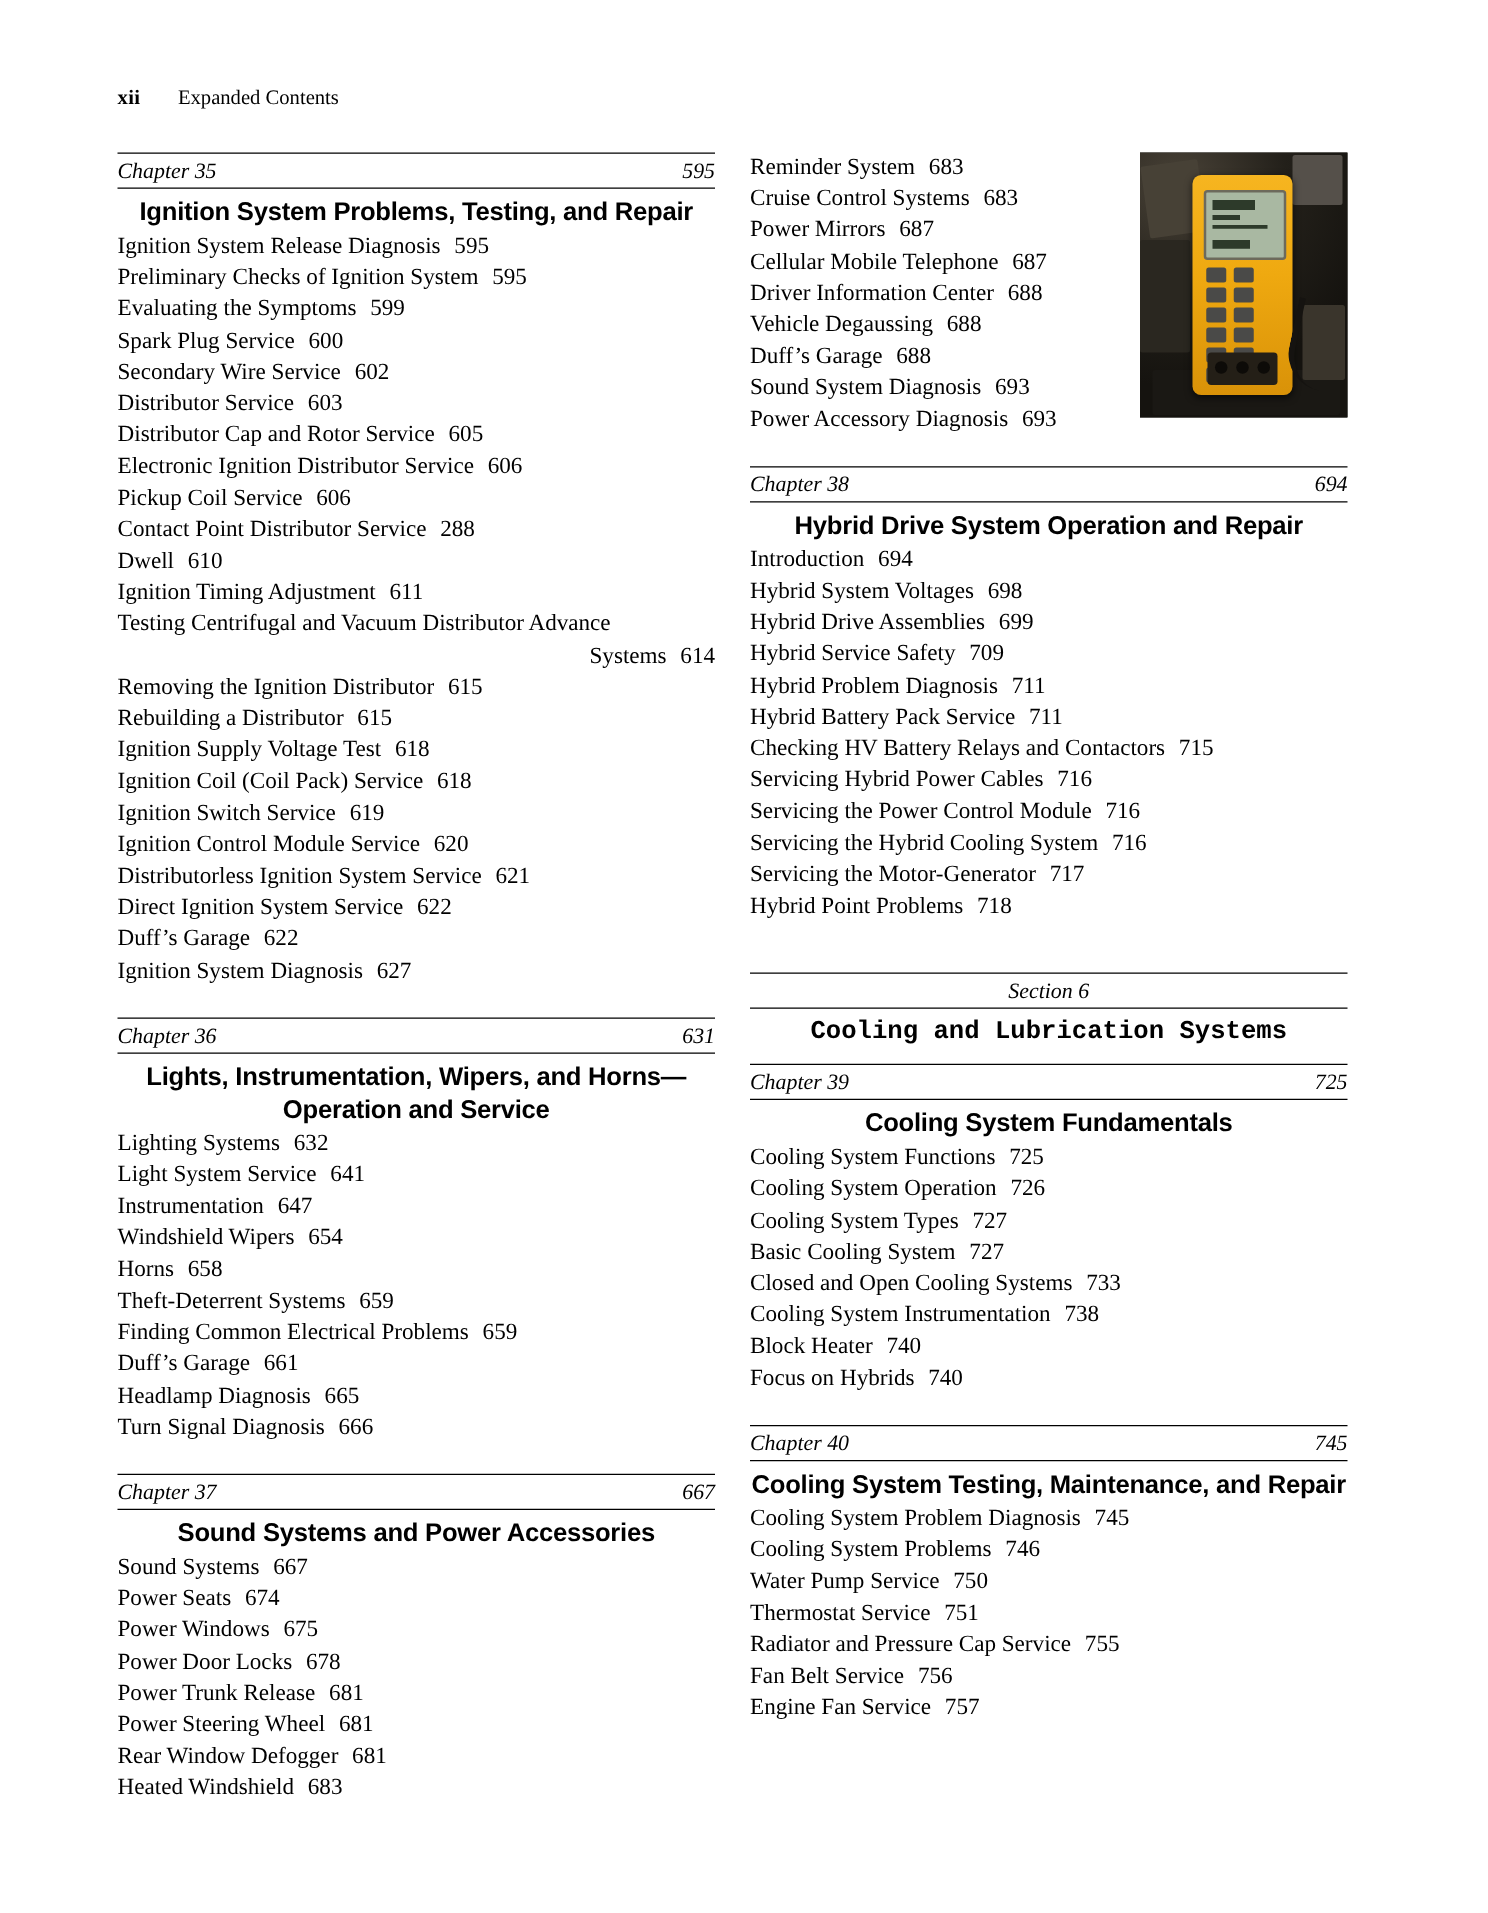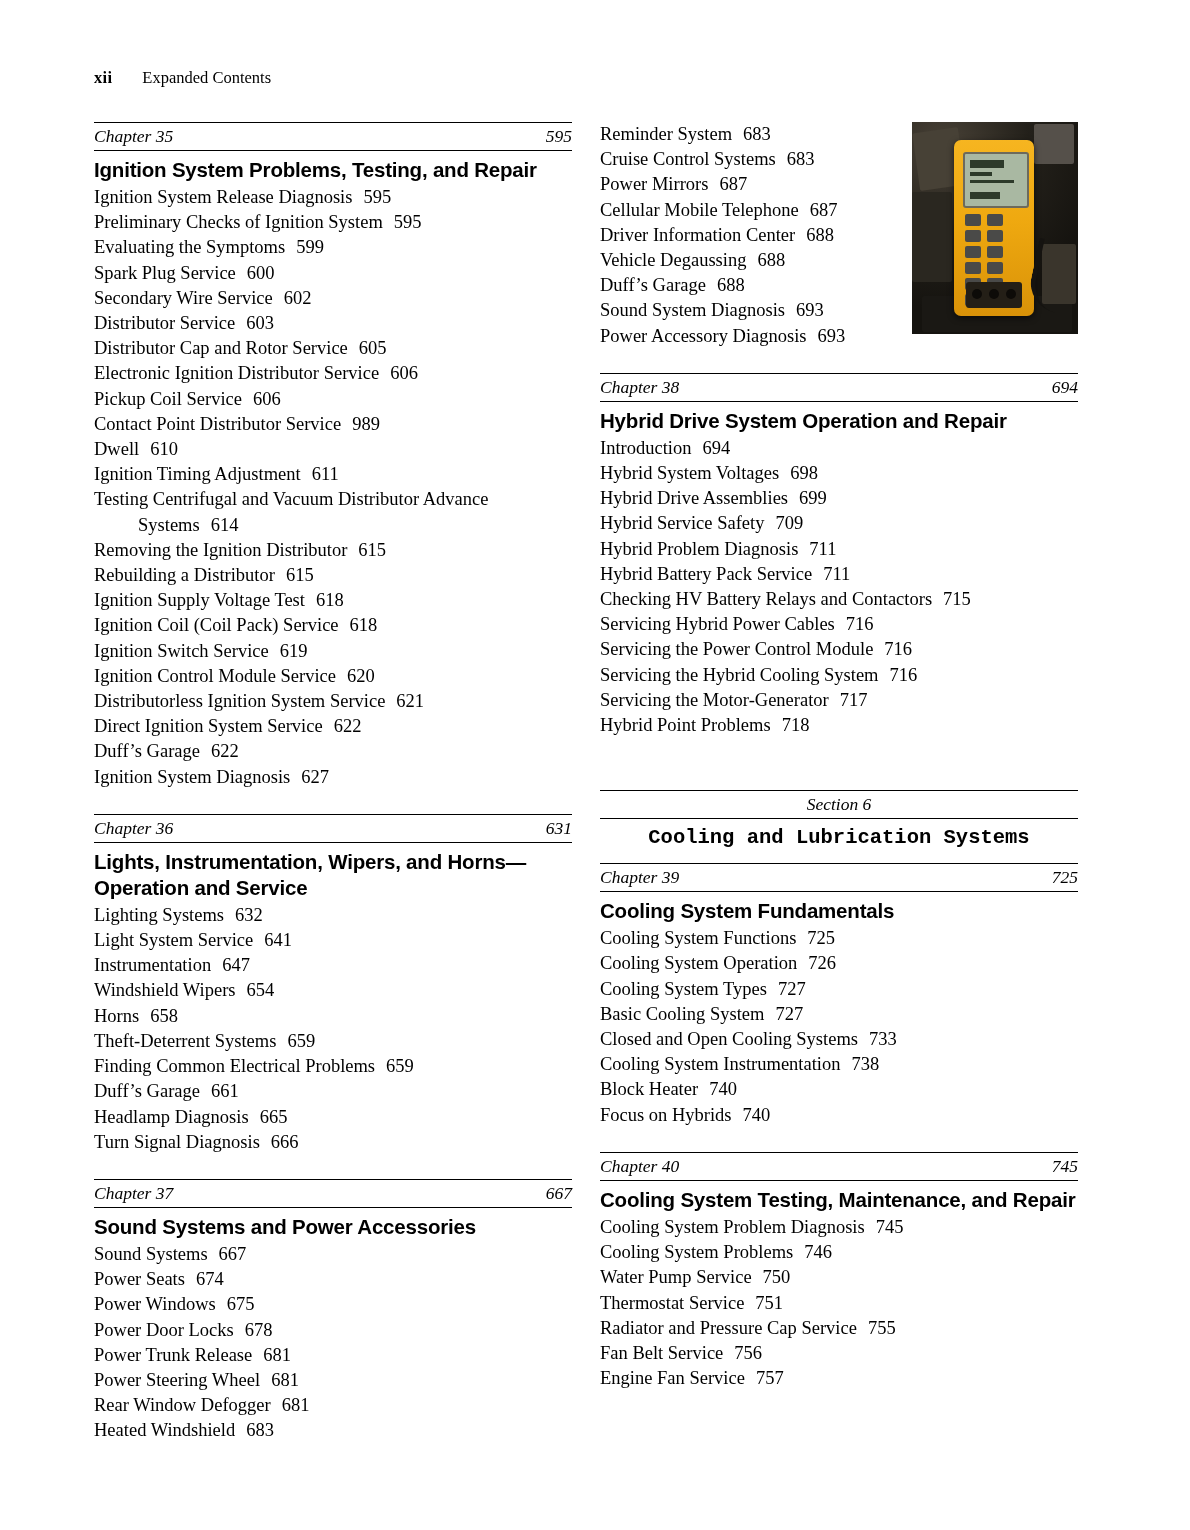--- a/index.html
+++ b/index.html
@@ -69,49 +69,51 @@
     font-style: italic;
     font-size: 17.5px;
   }
   .chapter-title {
     font-family: "Liberation Sans", sans-serif;
     font-weight: bold;
     font-size: 20.5px;
     line-height: 26px;
     margin: 6px 0 2px 0;
     letter-spacing: -0.2px;
+    text-align: center;
   }
   .entries {
     margin: 0;
     padding: 0;
     list-style: none;
   }
   .entries li {
     font-size: 18.5px;
     line-height: 25.2px;
     white-space: normal;
   }
   .entries li .pg {
     margin-left: 11px;
   }
   .entries li.cont {
     padding-left: 44px;
     text-indent: 0;
+    text-align: right;
   }
   .entry-gap { height: 24px; }
   .gap-sm { height: 16px; }
 
   .section-head {
     border-top: 1.4px solid #000;
     border-bottom: 1.4px solid #000;
     text-align: center;
     padding: 3px 0 3px 0;
     font-style: italic;
     font-size: 17.5px;
-    margin-top: 12px;
+    margin-top: 0;
   }
   .section-title {
     font-family: Liberation Mono, monospace;
     font-weight: bold;
     font-size: 20.5px;
     text-align: center;
     margin: 7px 0 14px 0;
   }
 
   
@@ -237,21 +239,21 @@
         <ul class="entries">
           <li><span>Ignition System Release Diagnosis</span><span class="pg">595</span></li>
           <li><span>Preliminary Checks of Ignition System</span><span class="pg">595</span></li>
           <li><span>Evaluating the Symptoms</span><span class="pg">599</span></li>
           <li><span>Spark Plug Service</span><span class="pg">600</span></li>
           <li><span>Secondary Wire Service</span><span class="pg">602</span></li>
           <li><span>Distributor Service</span><span class="pg">603</span></li>
           <li><span>Distributor Cap and Rotor Service</span><span class="pg">605</span></li>
           <li><span>Electronic Ignition Distributor Service</span><span class="pg">606</span></li>
           <li><span>Pickup Coil Service</span><span class="pg">606</span></li>
-          <li><span>Contact Point Distributor Service</span><span class="pg">989</span></li>
+          <li><span>Contact Point Distributor Service</span><span class="pg">288</span></li>
           <li><span>Dwell</span><span class="pg">610</span></li>
           <li><span>Ignition Timing Adjustment</span><span class="pg">611</span></li>
           <li><span>Testing Centrifugal and Vacuum Distributor Advance</span></li>
           <li class="cont"><span>Systems</span><span class="pg">614</span></li>
           <li><span>Removing the Ignition Distributor</span><span class="pg">615</span></li>
           <li><span>Rebuilding a Distributor</span><span class="pg">615</span></li>
           <li><span>Ignition Supply Voltage Test</span><span class="pg">618</span></li>
           <li><span>Ignition Coil (Coil Pack) Service</span><span class="pg">618</span></li>
           <li><span>Ignition Switch Service</span><span class="pg">619</span></li>
           <li><span>Ignition Control Module Service</span><span class="pg">620</span></li>

